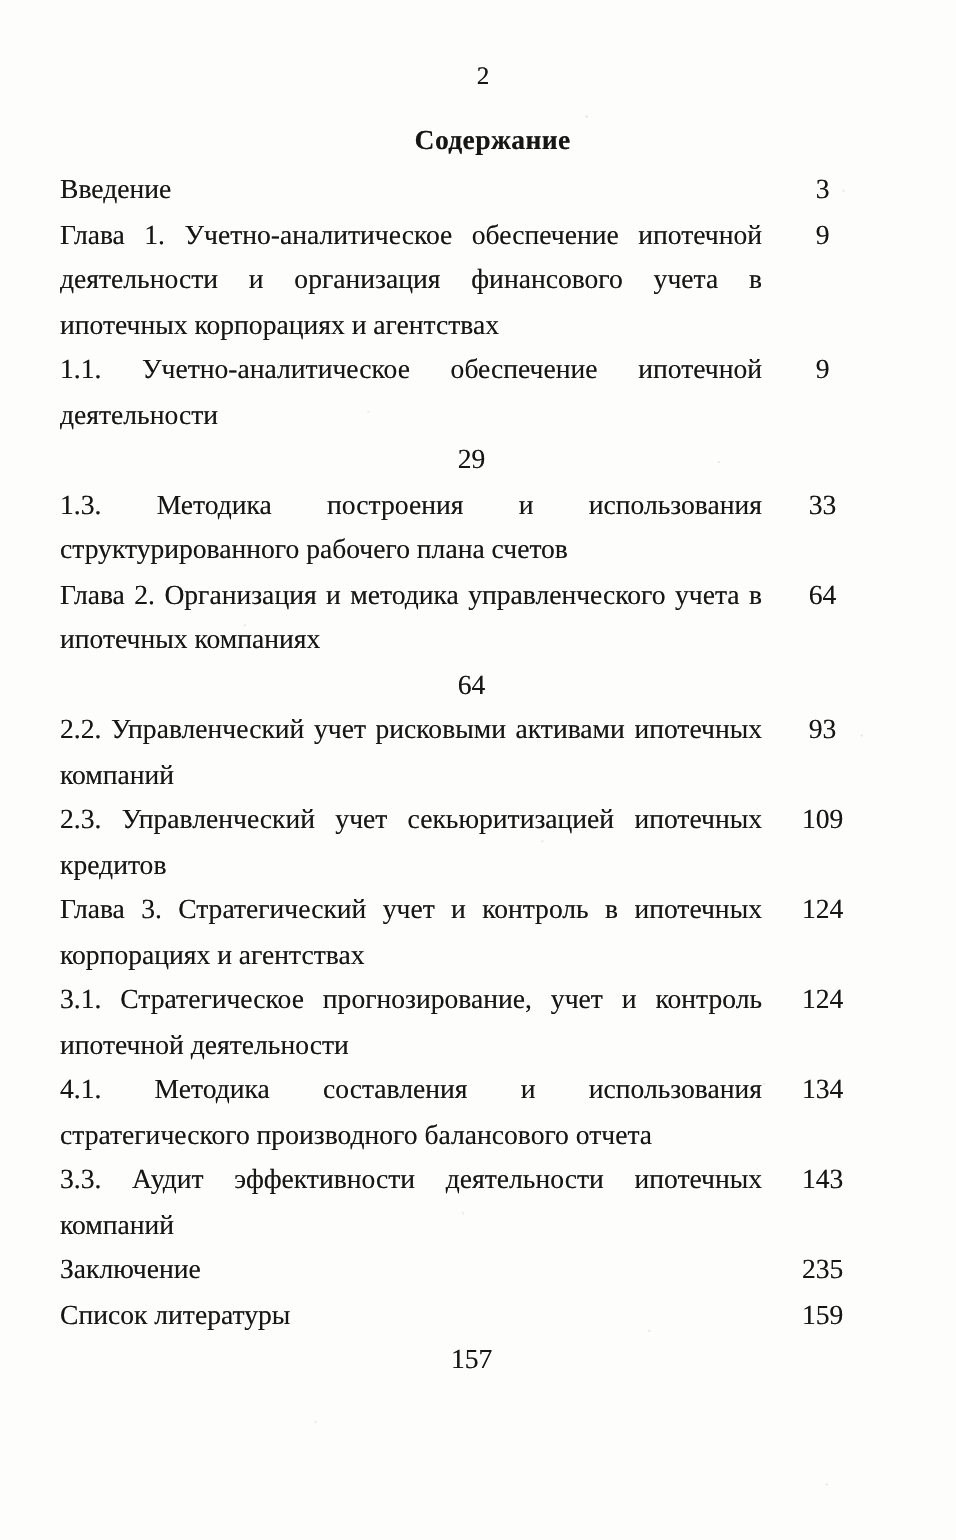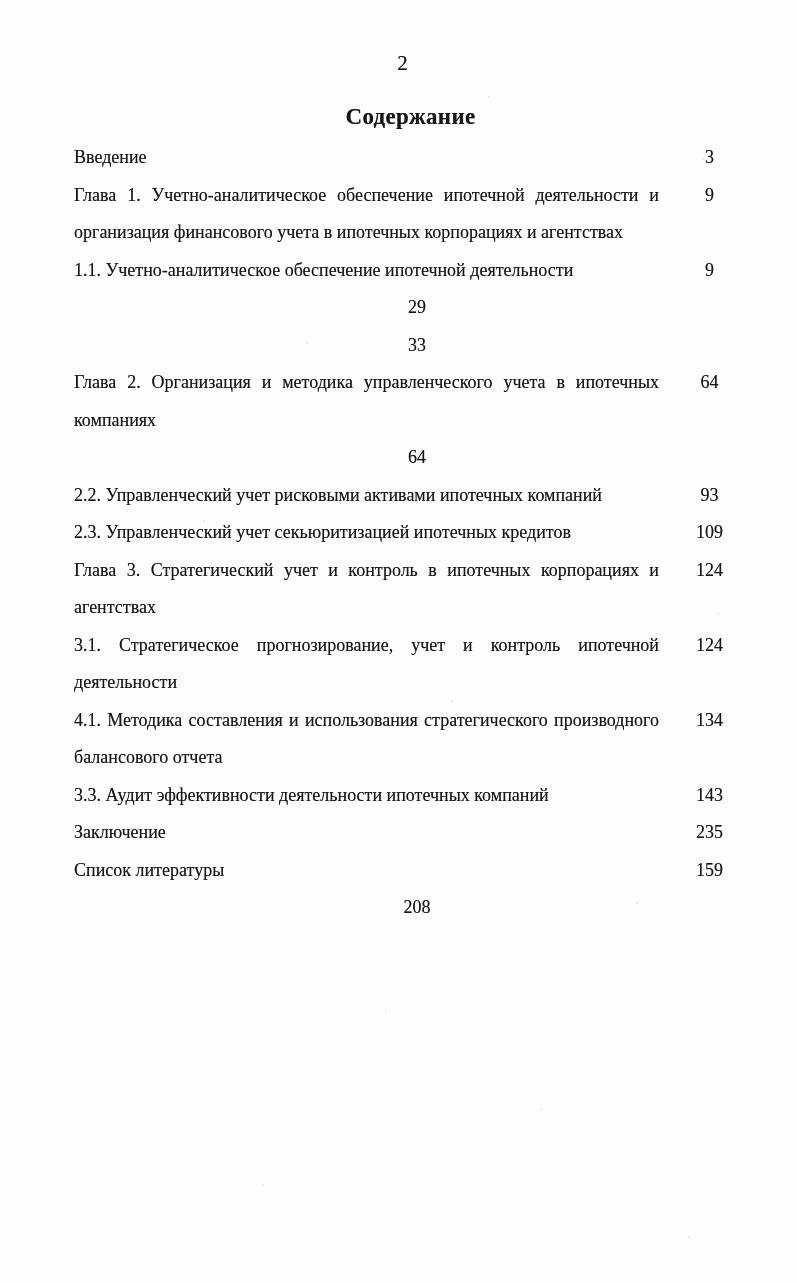--- a/index.html
+++ b/index.html
@@ -58,23 +58,23 @@
     width: 797px;
     text-align: center;
     font-size: 23px;
     font-weight: bold;
     line-height: 30px;
     letter-spacing: 0.3px;
   }
   .toc {
     position: absolute;
     top: 139px;
-    left: 74px;
+    left: 50px;
     width: 686px;
-    font-size: 18px;
+    font-size: 23px;
     line-height: 37.5px;
   }
   .toc-entry {
     display: flex;
     align-items: flex-start;
   }
   .toc-entry-label {
     width: 585px;
     text-align: justify;
     text-align-last: left;
@@ -109,20 +109,21 @@
     <div class="toc-entry">
       <div class="toc-entry-label">1.1. Учетно-аналитическое обеспечение ипотечной деятельности</div>
       <div class="toc-entry-page">9</div>
     </div>
 
     <div class="toc-entry">
       <div class="toc-entry-page">29</div>
     </div>
 
     <div class="toc-entry">
+      <div class="toc-entry-label">1.3. Методика построения и использования структурированного рабочего плана счетов</div>
       <div class="toc-entry-page">33</div>
     </div>
 
     <div class="toc-entry">
       <div class="toc-entry-label">Глава 2. Организация и методика управленческого учета в ипотечных компаниях</div>
       <div class="toc-entry-page">64</div>
     </div>
 
     <div class="toc-entry">
       <div class="toc-entry-page">64</div>
@@ -162,17 +163,17 @@
       <div class="toc-entry-label">Заключение</div>
       <div class="toc-entry-page">235</div>
     </div>
 
     <div class="toc-entry">
       <div class="toc-entry-label">Список литературы</div>
       <div class="toc-entry-page">159</div>
     </div>
 
     <div class="toc-entry">
-      <div class="toc-entry-page">208</div>
+      <div class="toc-entry-page">157</div>
     </div>
 
   </div>
 </div>
 
 </body></html>

